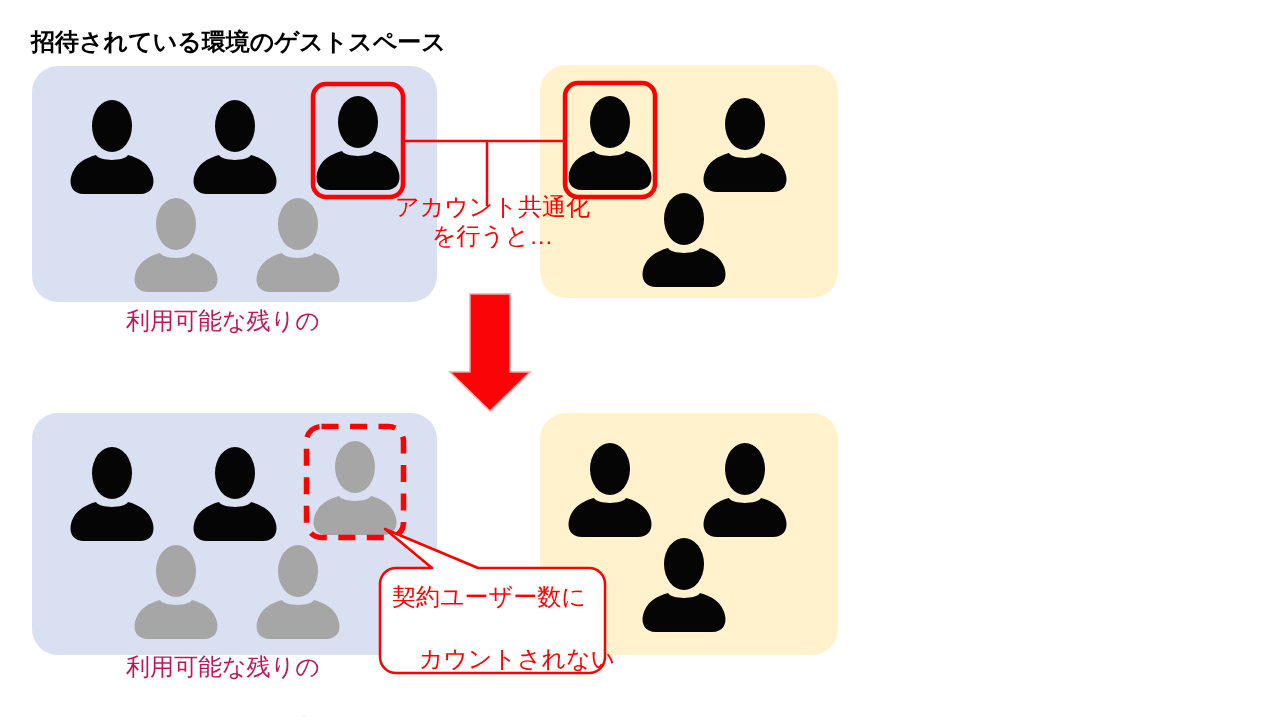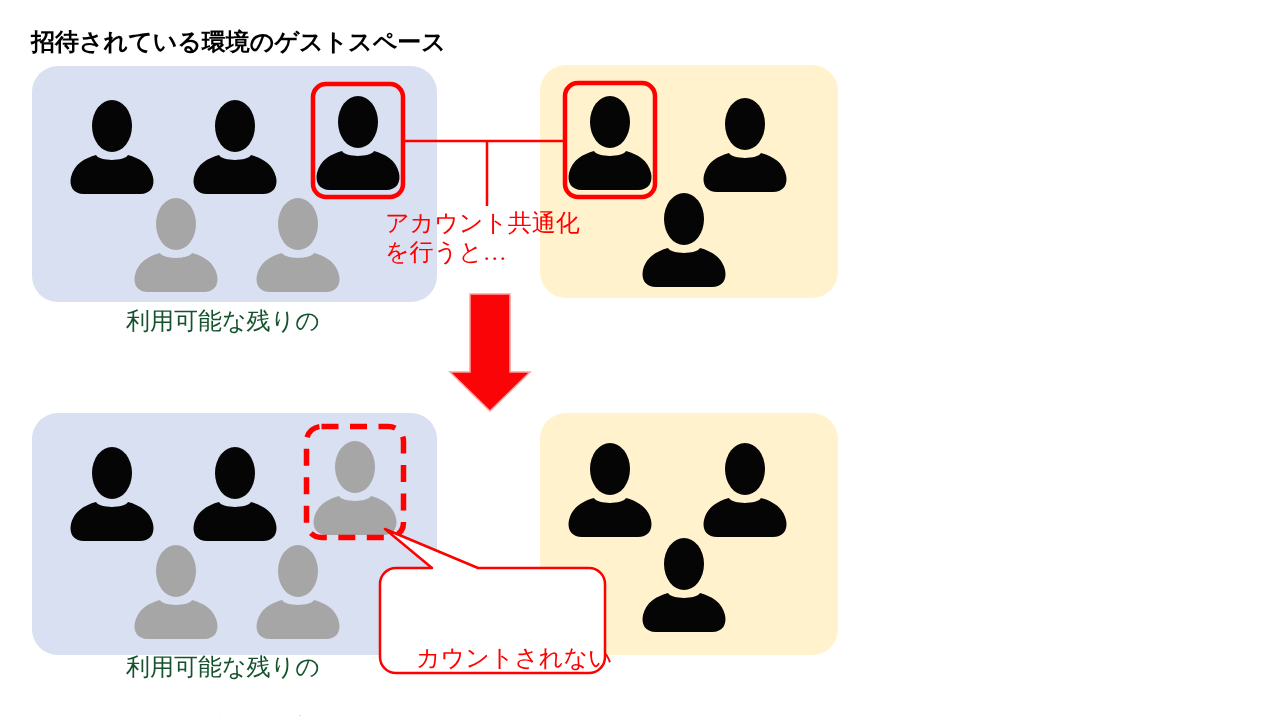--- a/index.html
+++ b/index.html
@@ -1,42 +1,42 @@
 <!DOCTYPE html>
 <html style="--page-bg: #FFFFFF; --guest-box: #D9E0F1; --contract-box: #FFF2CC; --person-black: #050505; --person-gray: #A6A6A6; --red: #FF0000; --arrow-red: #FA0407; --arrow-edge: #FF9E9E;"><head>
 <meta charset="utf-8">
 <style>
   html,body{margin:0;padding:0;background:#fff;}
   .stage{
     position:relative;width:1280px;height:716px;overflow:hidden;background:var(--page-bg,#fff);
-    font-family:Liberation Serif, serif;
+    font-family:Liberation Sans, sans-serif;
   }
   .title{position:absolute;font-weight:700;font-size:24px;color:#000;white-space:nowrap;letter-spacing:0px;}
   .title-left{left:31px;top:26px;}
   .title-right{left:540px;top:23px;}
   .box{position:absolute;border-radius:26px;}
   .box.blue{background:var(--guest-box,#D9E0F1);}
   .box.yellow{background:var(--contract-box,#FFF2CC);}
   .box-top-guest{left:32px;top:66px;width:405px;height:236px;}
   .box-top-contract{left:540px;top:65px;width:298px;height:233px;}
   .box-bottom-guest{left:32px;top:413px;width:405px;height:242px;}
   .box-bottom-contract{left:540px;top:413px;width:298px;height:242px;}
   .person{position:absolute;width:96px;height:94px;z-index:2;}
   .person svg{display:block;width:100%;height:100%;}
-  .caption{position:absolute;font-size:24px;line-height:30px;color:#14532d;white-space:pre;}
+  .caption{position:absolute;font-size:24px;line-height:30px;color:#be185d;white-space:pre;}
   .caption-top{left:126px;top:306px;}
   .caption-bottom{left:126px;top:652px;}
   .overlay{position:absolute;left:0;top:0;width:1280px;height:720px;z-index:3;pointer-events:none;}
   .hl-rect{fill:none;stroke:var(--red,#FF0000);stroke-width:4.5px;}
   .hl-dash{fill:none;stroke:var(--red,#FF0000);stroke-width:5.5px;stroke-dasharray:17 11.5;}
   .conn{fill:none;stroke:var(--red,#FF0000);stroke-width:2.5px;}
   .arrow{fill:var(--arrow-red,#FA0407);stroke:var(--arrow-edge,#FF9E9E);stroke-width:1.5px;}
   .bubble{fill:#ffffff;stroke:var(--red,#FF0000);stroke-width:2.5px;stroke-linejoin:round;}
   .red-text{position:absolute;color:var(--red,#FF0000);font-size:24px;z-index:4;}
-  .ann-text{left:385px;top:209px;width:215px;line-height:29px;text-align:left;}
+  .ann-text{left:385px;top:192px;width:215px;line-height:29px;text-align:center;}
   .callout-text{left:392px;top:581px;line-height:31px;white-space:pre;}
 </style>
 </head>
 <body>
 
 <div class="stage">
 
   <div class="title title-left">招待されている環境のゲストスペース</div>
 
   <div class="box blue box-top-guest"></div>
@@ -152,16 +152,16 @@
     <rect class="hl-rect" x="313" y="84" width="90" height="113" rx="13"></rect>
     <rect class="hl-rect" x="565" y="83" width="90" height="114" rx="13"></rect>
     <path class="conn" d="M403,141 L565,141 M487,141 L487,206"></path>
     <rect class="hl-dash" x="306.5" y="426.5" width="97" height="111" rx="15"></rect>
     <polygon class="arrow" points="470,294 510,294 510,372 530,372 490,411 450,372 470,372"></polygon>
     <path class="bubble" d="M396,568 L432,568 L385,529 L478,568 L589,568 A16,16 0 0 1 605,584 L605,657 A16,16 0 0 1 589,673 L396,673 A16,16 0 0 1 380,657 L380,584 A16,16 0 0 1 396,568 Z"></path>
   </svg>
 
   <div class="red-text ann-text"><span>アカウント共通化</span><br>
     <span>を行うと…</span></div>
-  <div class="red-text callout-text"><br>
+  <div class="red-text callout-text"><span>契約ユーザー数に</span><br>
     <span>カウントされない</span></div>
 
 </div>
 
 </body></html>

